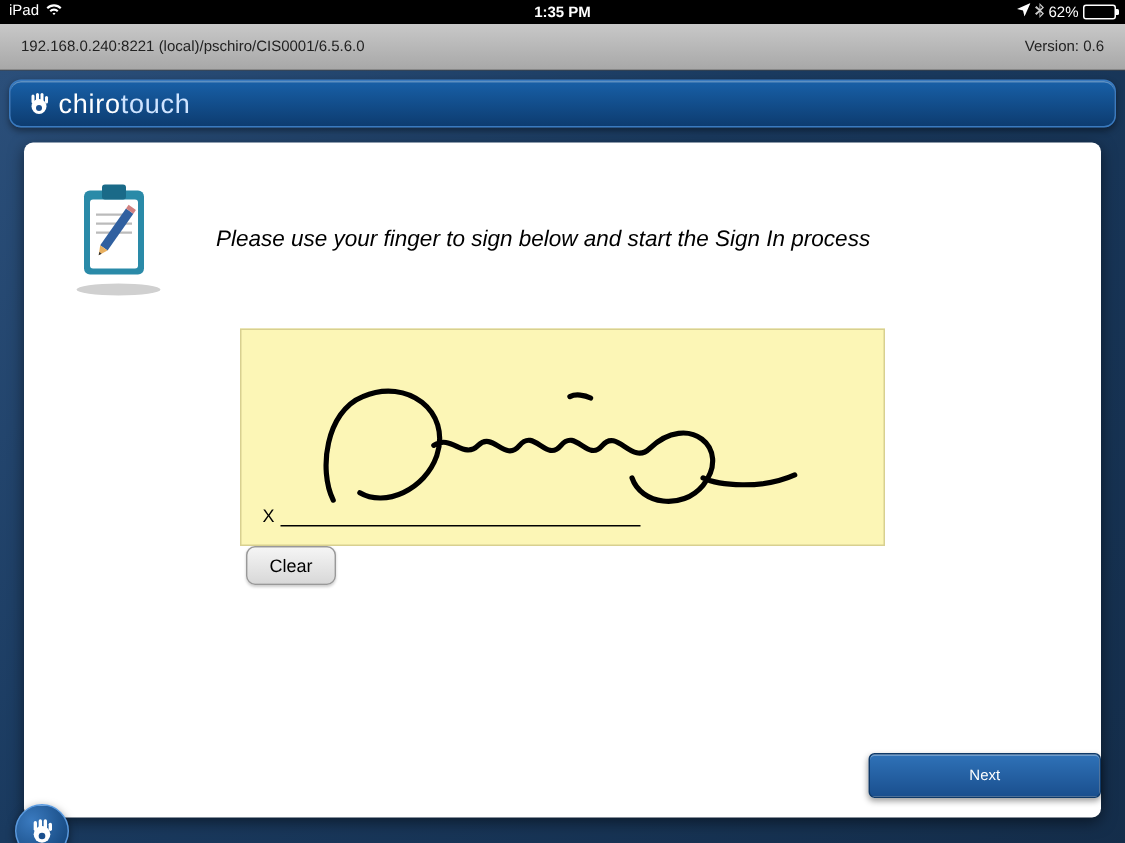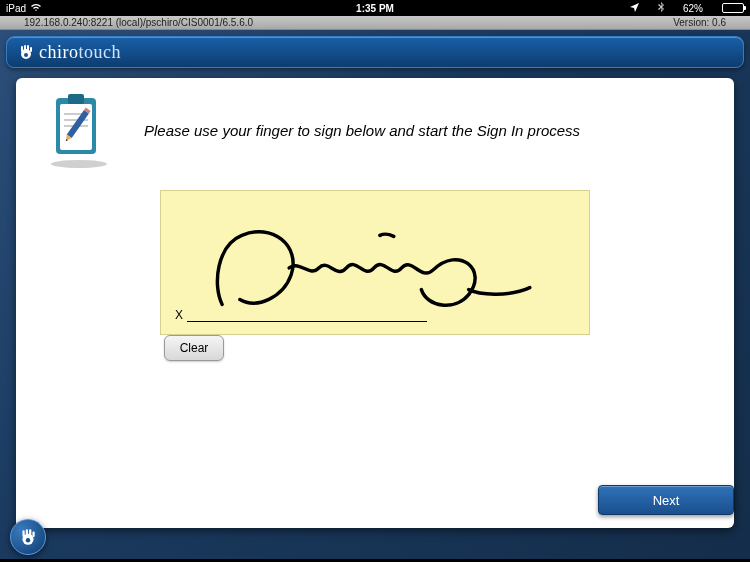--- a/index.html
+++ b/index.html
@@ -25,21 +25,21 @@
 .status-center {
   position: absolute;
   left: 50%;
   transform: translateX(-50%);
   font-weight: bold;
 }
 .status-right {
   margin-left: auto;
   display: flex;
   align-items: center;
-  gap: 19px;
+  gap: 3px;
 }
 .wifi-icon { display: inline-block; }
 .battery {
   width: 22px; height: 10px;
   border: 1px solid #fff;
   border-radius: 2px;
   position: relative;
   display: inline-block;
 }
 .battery::after {
@@ -49,27 +49,27 @@
   width: 2px; height: 4px;
   background: #fff;
   border-radius: 0 1px 1px 0;
 }
 .battery-fill {
   height: 100%;
   background: #4cd964;
   border-radius: 1px;
 }
 .info-bar {
-  height: 14px;
+  height: 31px;
   background: linear-gradient(#c8c8c8, #a8a8a8);
   font-size: 10px;
   color: #222;
   display: flex;
   align-items: center;
-  padding: 0 24px;
+  padding: 0 14px;
   border-bottom: 1px solid #888;
 }
 .info-right { margin-left: auto; }
 .app-frame {
   height: calc(562px - 16px - 17px);
   background: linear-gradient(135deg, #2b4f7a 0%, #1a3a5f 40%, #142d4a 100%);
   position: relative;
   padding: 6px 6px 0 6px;
 }
 .header-bar {
@@ -79,40 +79,39 @@
   border: 1px solid #3a7abf;
   box-shadow: inset 0 1px 0 rgba(255,255,255,0.3), 0 2px 4px rgba(0,0,0,0.4);
   display: flex;
   align-items: center;
   padding: 0 10px;
 }
 .logo {
   display: flex;
   align-items: flex-start;
   gap: 4px;
-  font-family: Liberation Serif, serif;
 }
 .hand-icon {
   width: 18px; height: 18px;
   align-self: center;
 }
 .logo-text {
   font-size: 18px;
   font-weight: 300;
   letter-spacing: 0.5px;
 }
 .logo-chiro { color: #fff; font-weight: 400; }
 .logo-touch { color: #cfe4ff; font-weight: 200; }
 .content-card {
   margin: 10px 10px 0 10px;
   background: #fff;
   border-radius: 6px;
   height: 450px;
   box-shadow: 0 3px 10px rgba(0,0,0,0.5);
-  padding: 12px 28px;
+  padding: 24px 28px;
   position: relative;
 }
 .instruction-row {
   display: flex;
   align-items: center;
   gap: 30px;
   margin-bottom: 20px;
 }
 .clipboard-icon { width: 70px; height: 80px; flex-shrink: 0; }
 .instruction-text {
@@ -160,27 +159,27 @@
   border: 1px solid #999;
   border-radius: 6px;
   font-size: 12px;
   cursor: pointer;
   box-shadow: 0 1px 2px rgba(0,0,0,0.2);
 }
 .next-btn {
   position: absolute;
   right: 16px;
   bottom: 44px;
-  width: 136px;
+  width: 155px;
   height: 30px;
   background: linear-gradient(#2f72b8, #1a4f8e);
   border: 1px solid #0e3968;
   border-radius: 4px;
   color: #fff;
-  font-size: 13px;
+  font-size: 10px;
   cursor: pointer;
   box-shadow: inset 0 1px 0 rgba(255,255,255,0.3), 0 2px 4px rgba(0,0,0,0.4);
 }
 .footer-icon {
   position: absolute;
   left: 10px;
   bottom: 4px;
   width: 36px; height: 36px;
   border-radius: 50%;
   background: radial-gradient(circle at 30% 30%, #3a7abf, #0d3c70);

